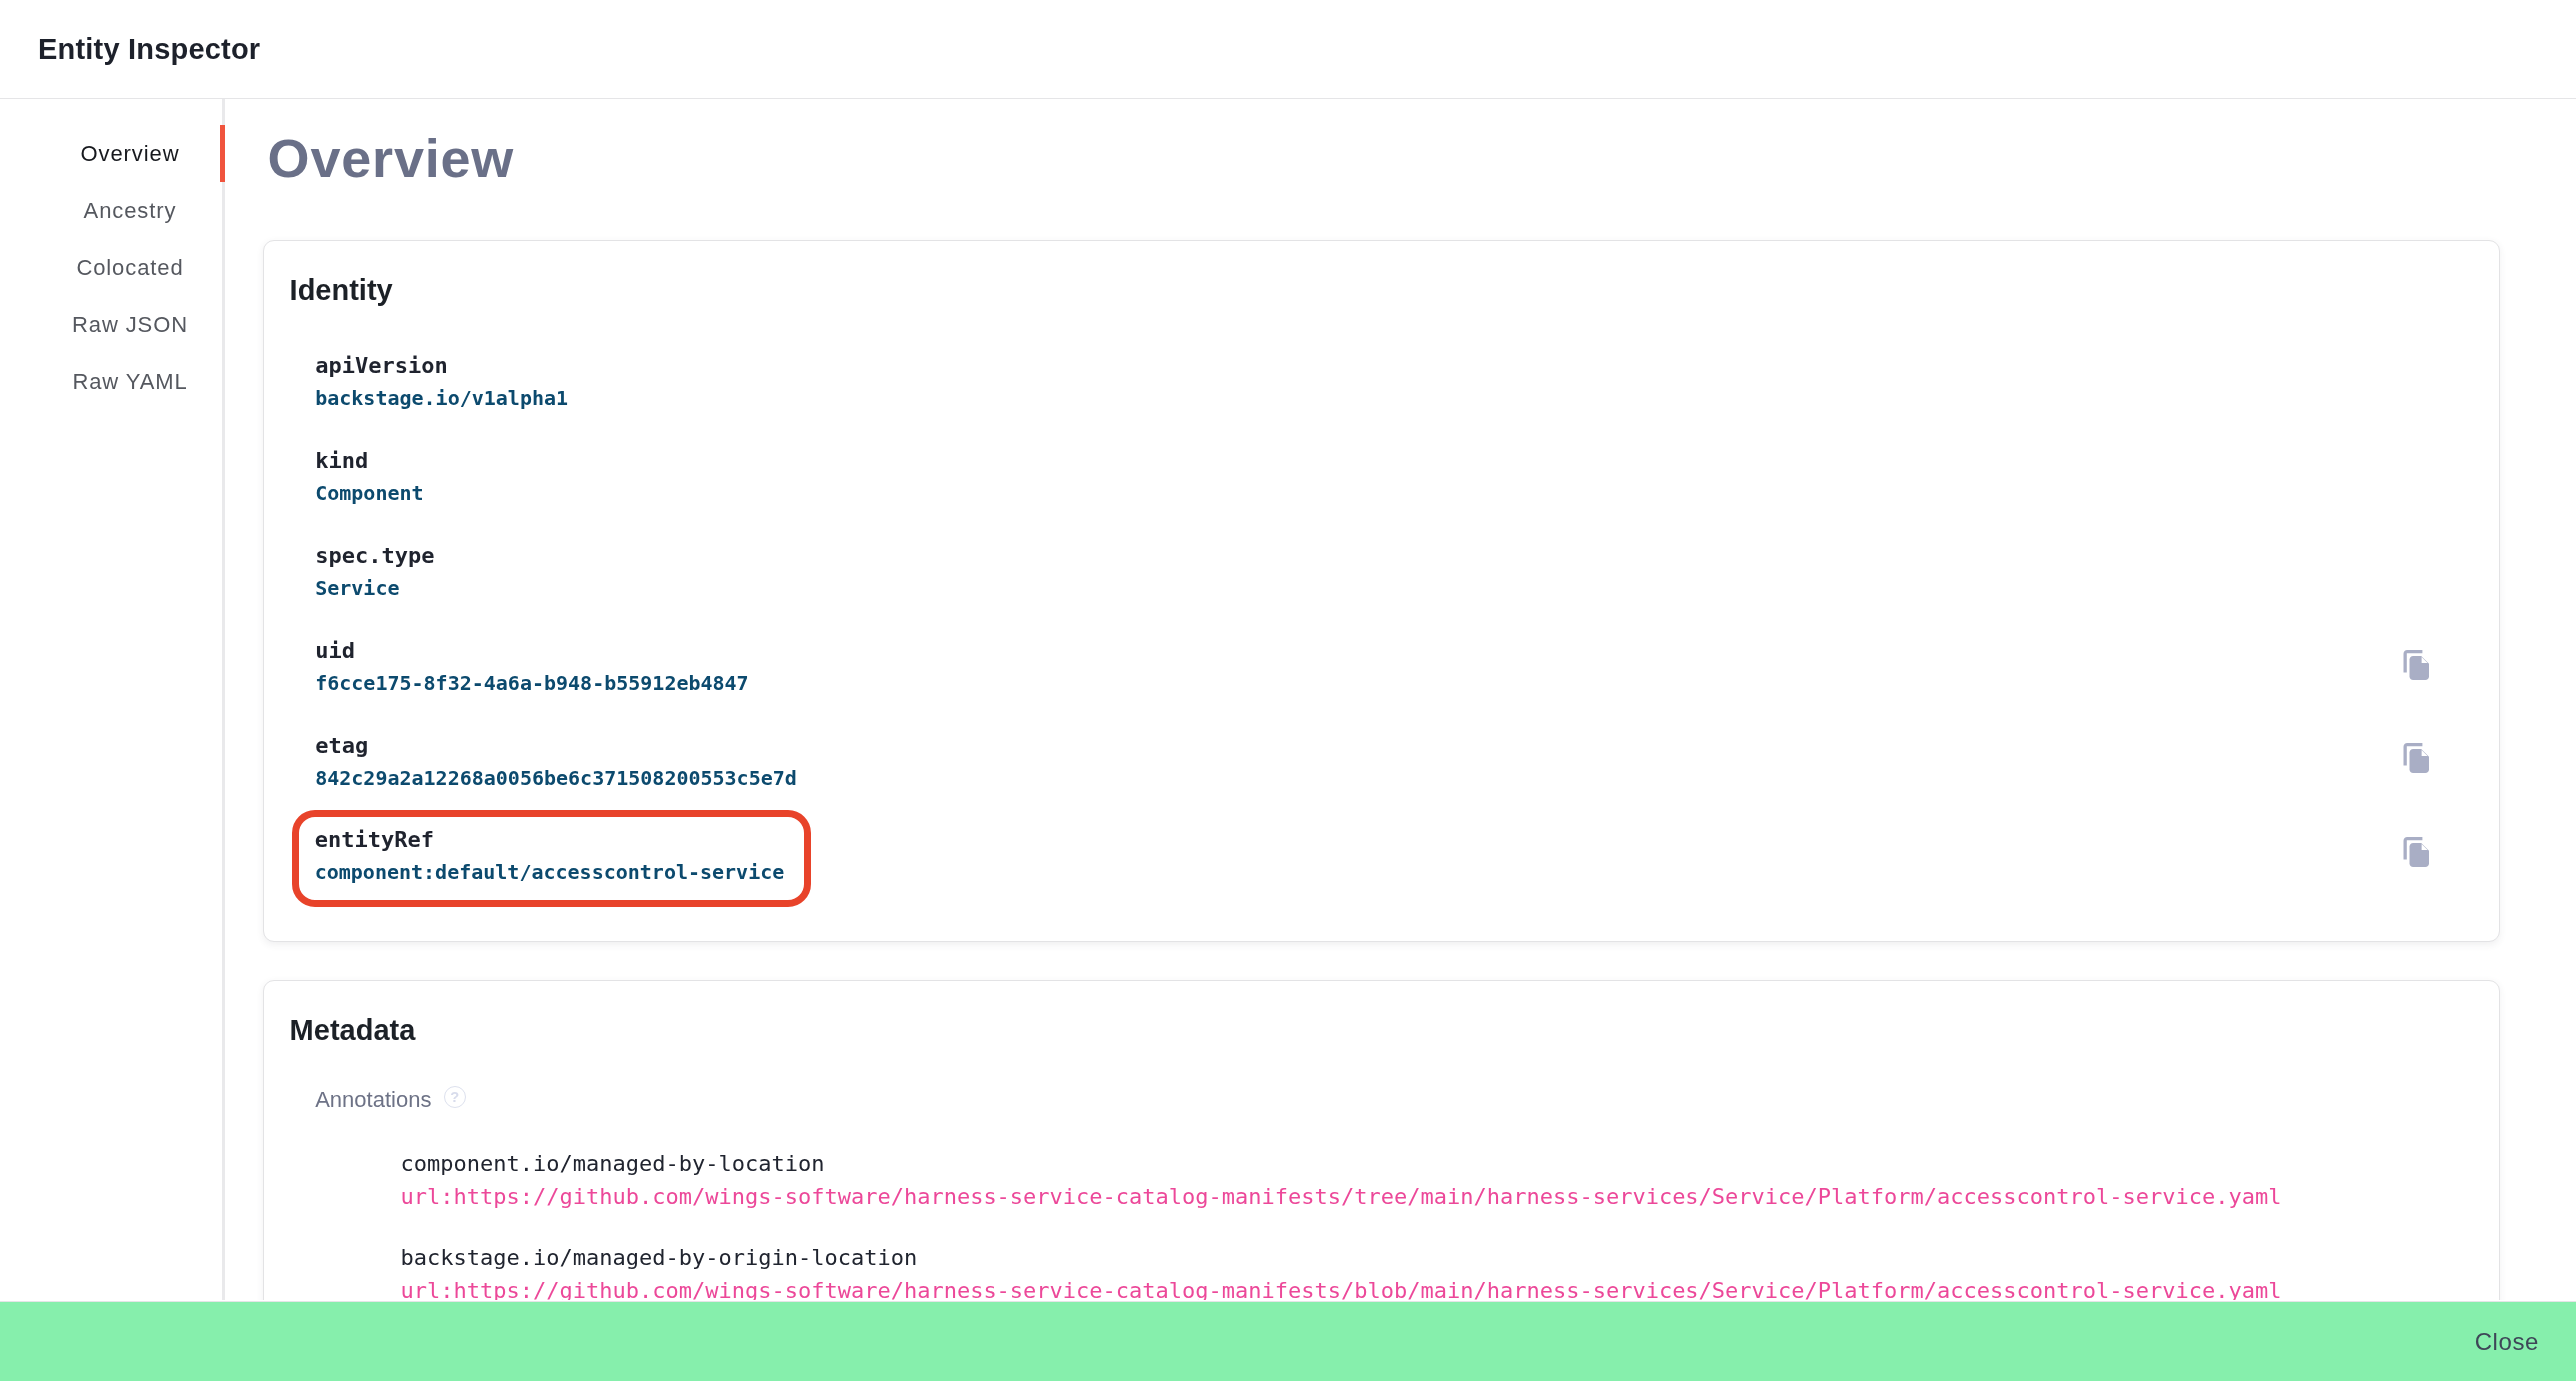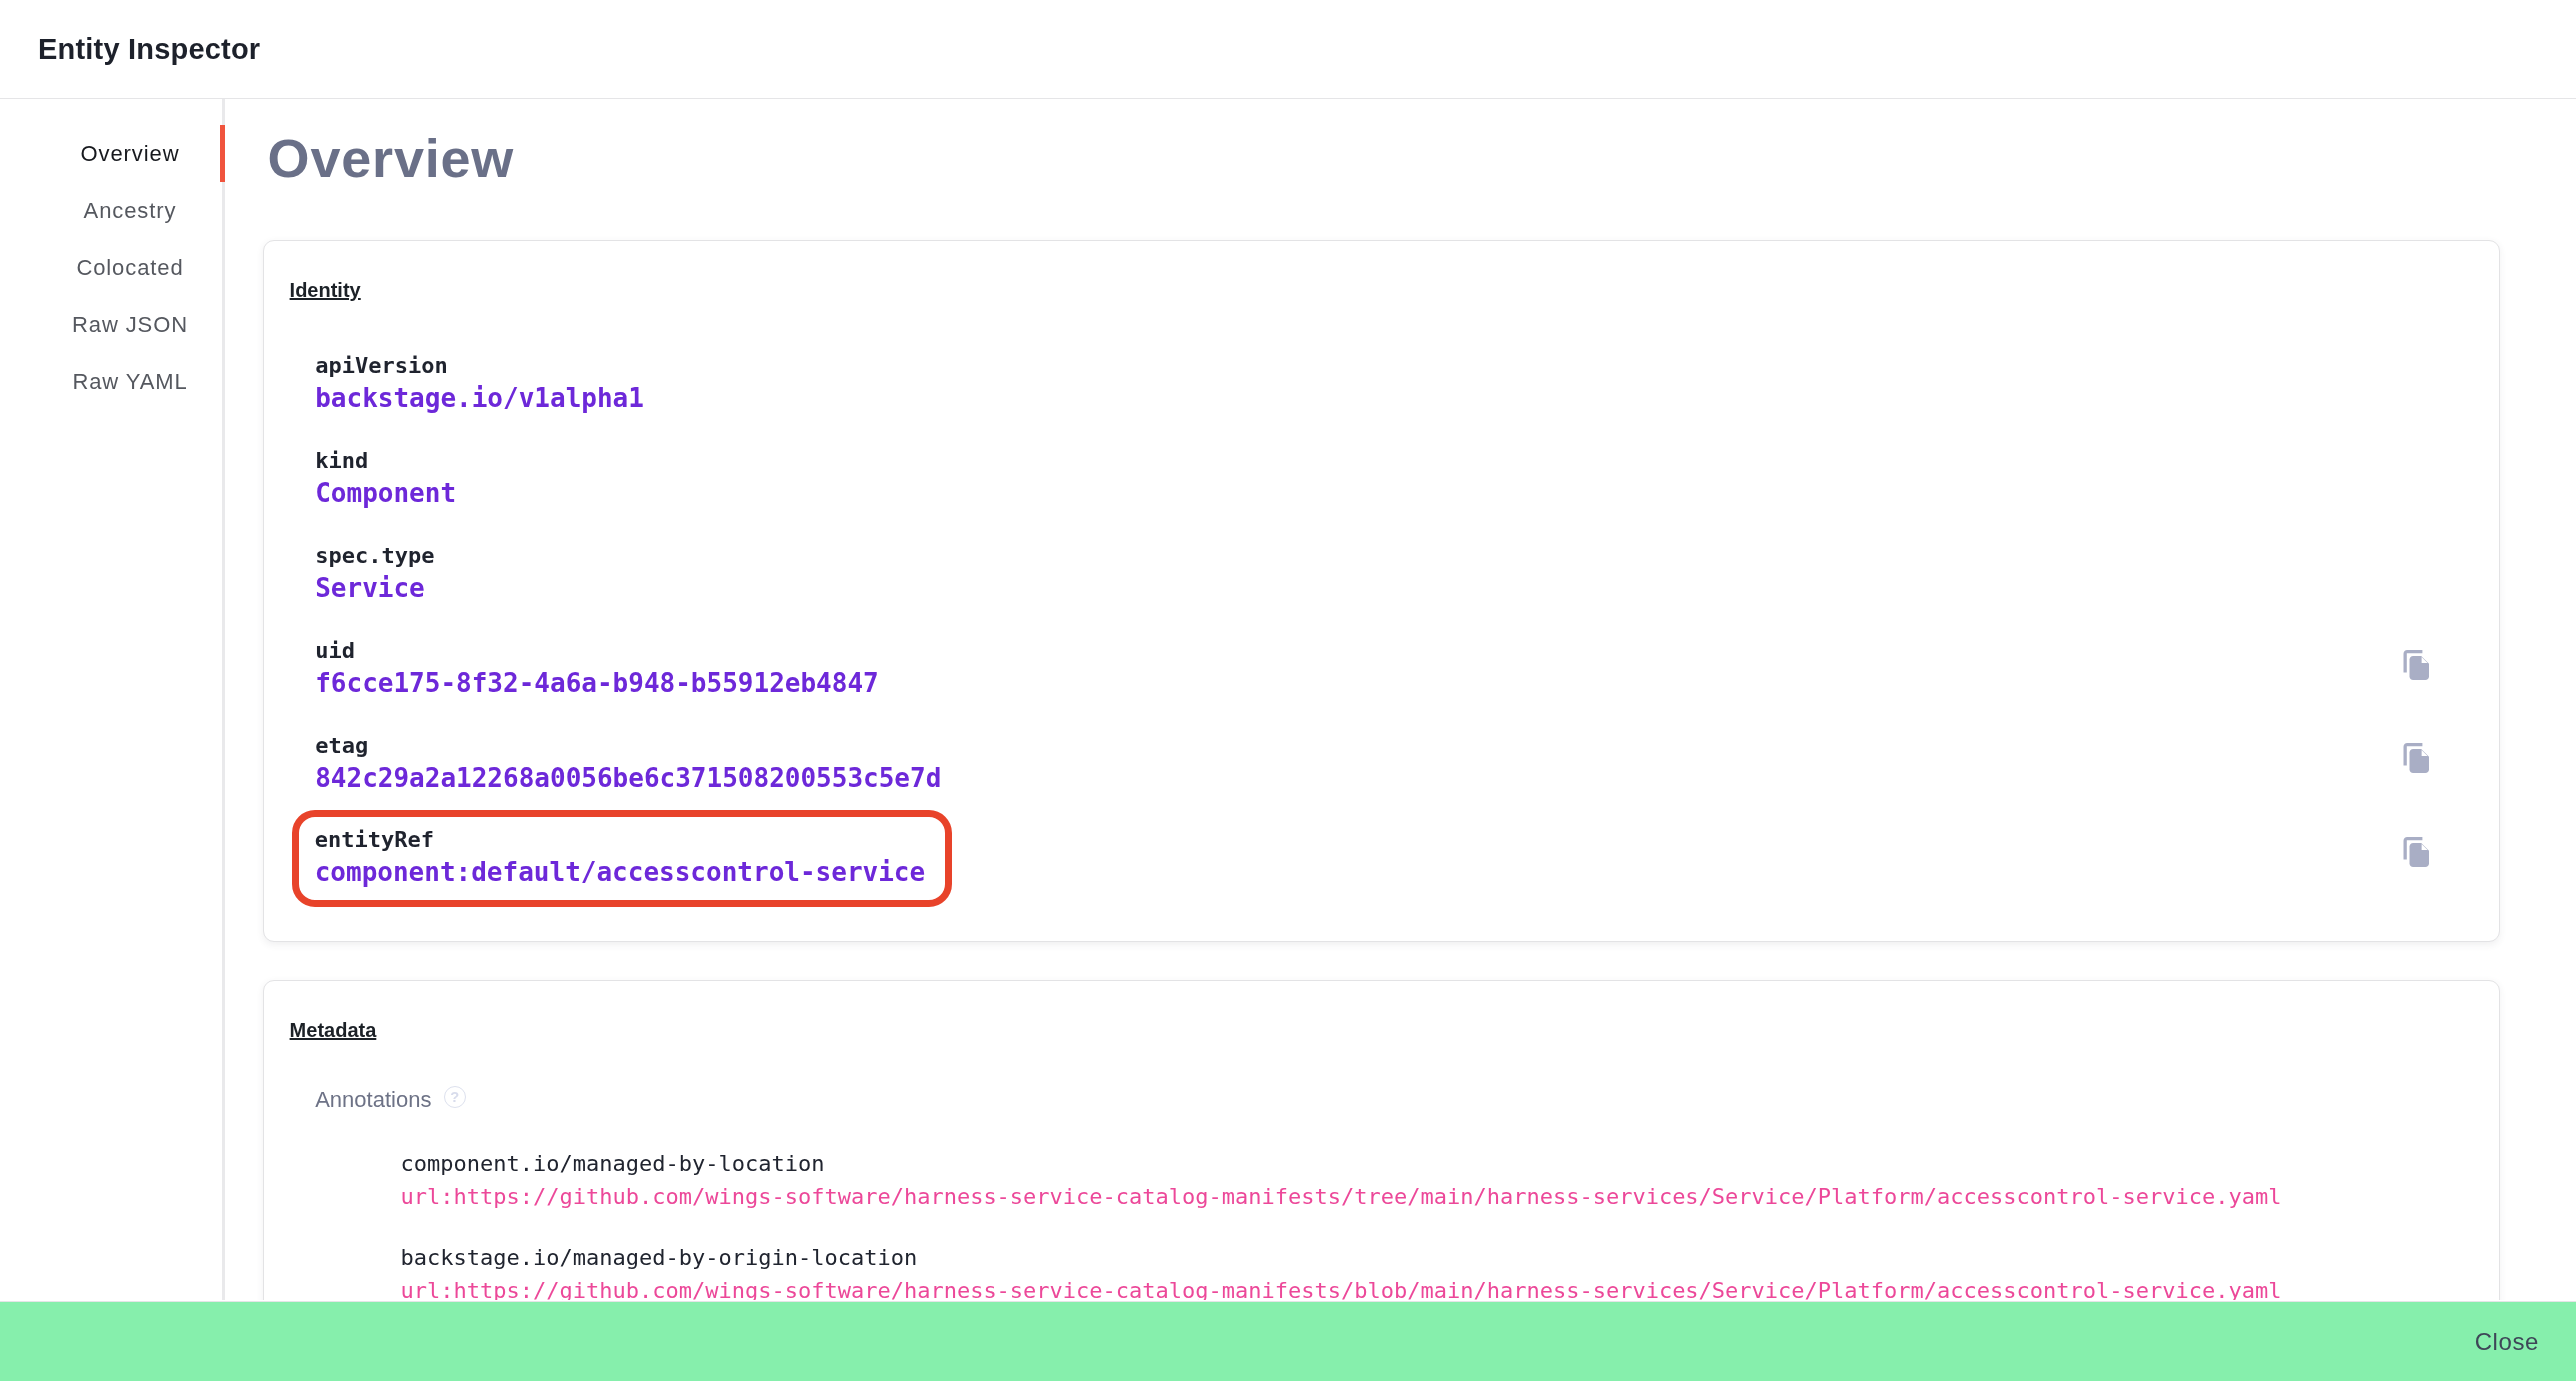--- a/index.html
+++ b/index.html
@@ -36,27 +36,27 @@
   .page-heading {
     margin:28px 0 0 4.6px; font-size:54px; font-weight:bold; color:#6a7088;
     line-height:62px; letter-spacing:0.8px;
   }
   .card {
     width:2237px; background:#fff; border:1.5px solid #e3e3e5; border-radius:11px;
     box-shadow:0 2.3px 7px rgba(60,64,80,.08); box-sizing:border-box; position:relative;
   }
   .card.identity { margin-top:51px; padding:31px 0 34px 25.6px; }
   .card.metadata { margin-top:38px; padding:31px 0 46px 25.6px; height:449px; }
-  .card-title { font-size:20px; font-weight:bold; color:#1c2127; line-height:37px;text-decoration:underline; }
+  .card-title { font-size:29px; font-weight:bold; color:#1c2127; line-height:37px; }
 
   .fields { margin:40px 0 0 25.6px; font-family:"DejaVu Sans Mono", monospace; }
   .field { margin-bottom:29px;font-weight:bold; }
   .field:last-child { margin-bottom:0; }
   .field-label { font-size:22px; line-height:33px; color:#1f232e; white-space:nowrap; }
-  .field-value { font-size:26px; line-height:33px; color:#6d28d9; white-space:nowrap; }
+  .field-value { font-size:20px; line-height:33px; color:#0c4a6e; white-space:nowrap; }
 
   .highlight-wrap {
     display:inline-block; border:7.7px solid #e8432a; border-radius:23px;
     padding:6.2px 20px 11px 15.5px; margin:-14px 0 0 -23px; background:transparent;
   }
 
   .copy-btn {
     position:absolute; left:2135px; width:36px; height:36px; padding:0;
     background:none; border:none; cursor:pointer;
   }

